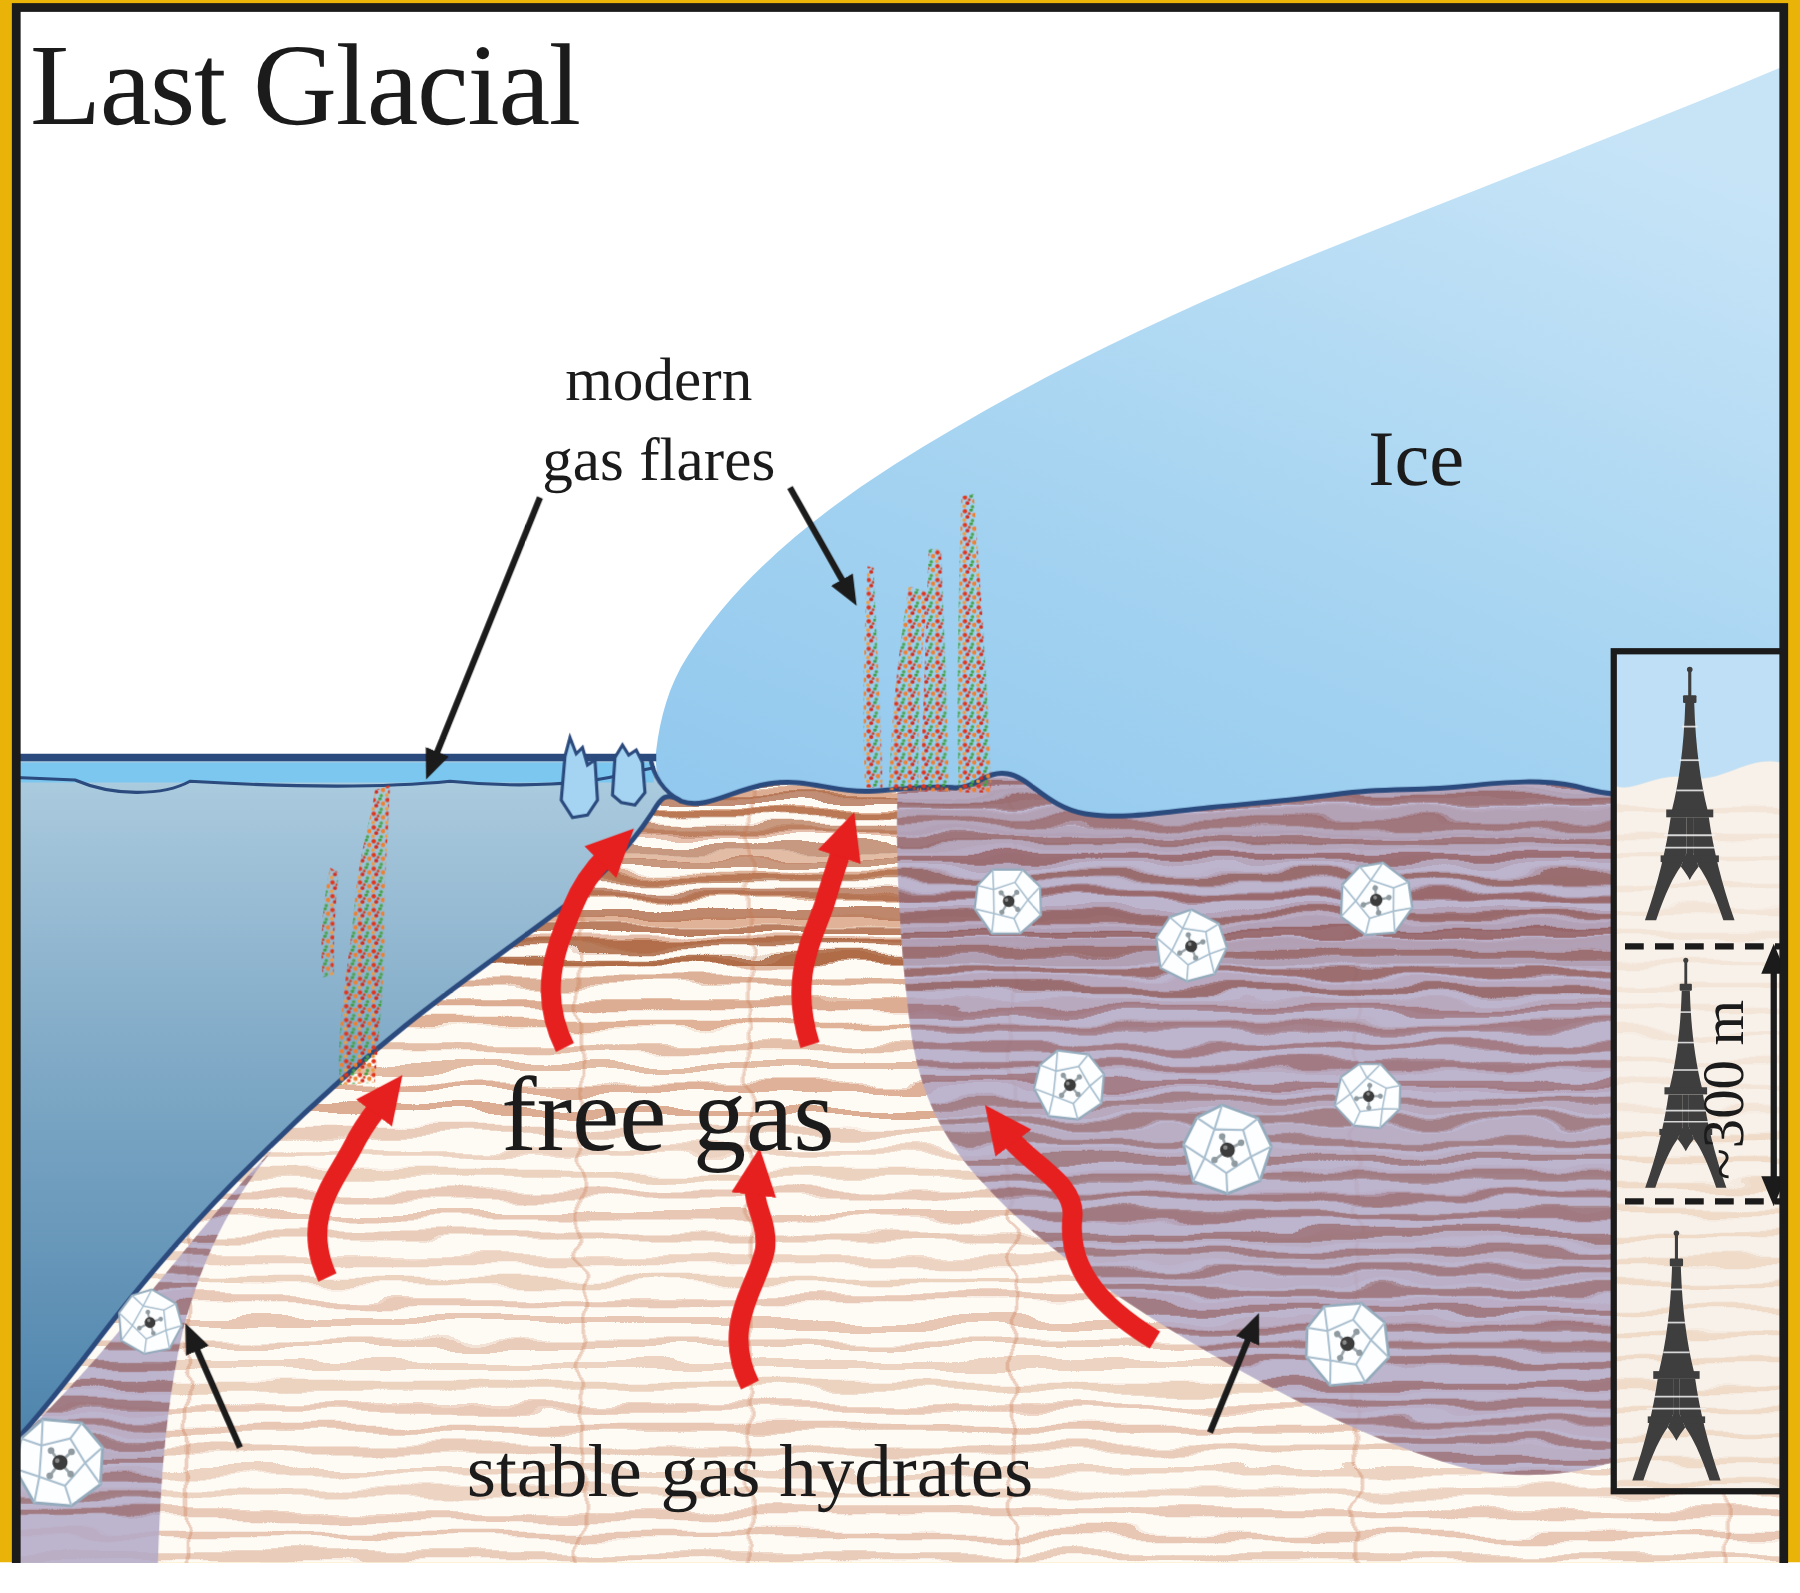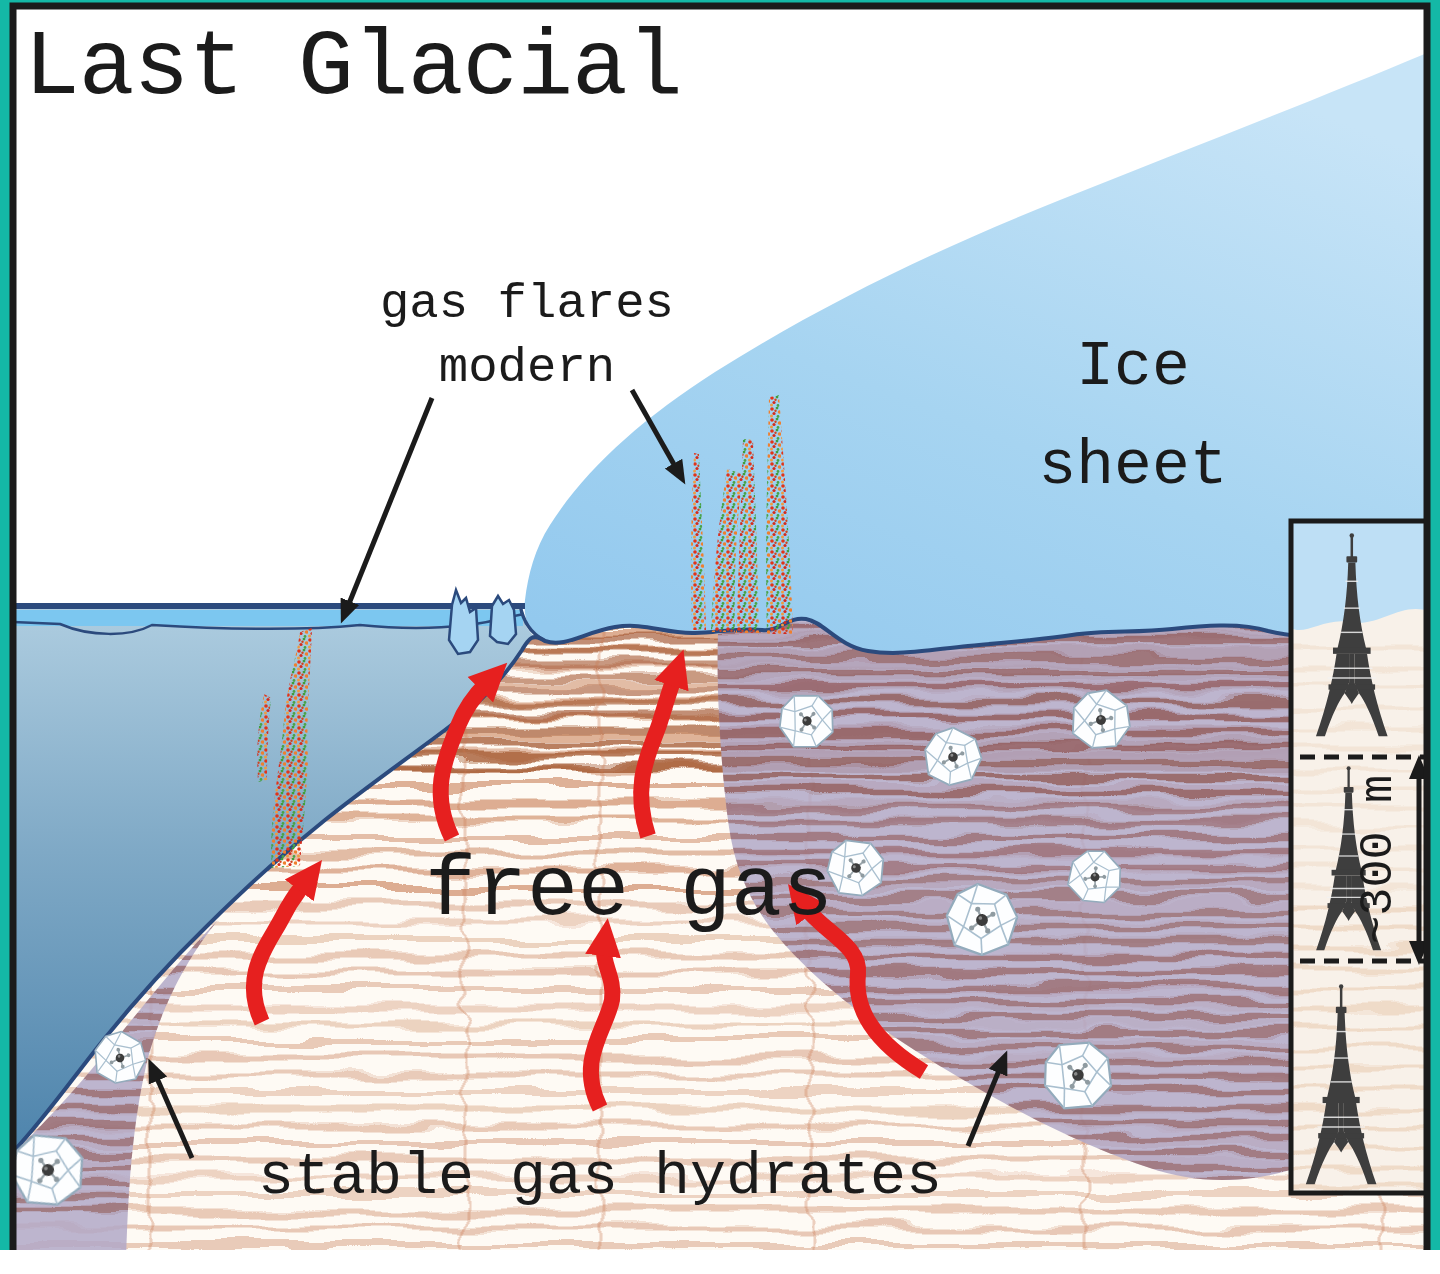--- a/index.html
+++ b/index.html
@@ -1,24 +1,24 @@
 <!DOCTYPE html>
 <html style="--ink: #1b1b1b; --ice: #a9d6f2; --ocean-top: #aecde0; --ocean-deep: #4e84ac; --water-surface: #7cc7f0; --outline-navy: #2b4a7d; --sediment: #fefaf4; --seismic-stripe: #bf6a3c; --hydrate-zone: #b2a8c7; --hydrate-zone-stripe: #8a4a42; --gas-arrow-red: #e6201f;"><head>
 <meta charset="utf-8">
 <style>
   html,body{margin:0;padding:0;background:#ffffff;}
-  .stage{position:relative;width:1440px;height:1250px;background:#14b8a6;overflow:hidden;
-         font-family:Liberation Mono, monospace;color:var(--ink,#1b1b1b);}
+  .stage{position:relative;width:1440px;height:1250px;background:#eab308;overflow:hidden;
+         font-family:Liberation Serif, serif;color:var(--ink,#1b1b1b);}
   .stage svg{position:absolute;left:0;top:0;}
   .lbl{position:absolute;color:var(--ink,#1b1b1b);pointer-events:none;white-space:nowrap;}
   .lbl.center{text-align:center;}
   #title{left:24px;top:18px;width:600px;font-size:93px;line-height:101px;letter-spacing:-1px;}
   #flares-label{left:377px;top:272px;width:300px;font-size:49px;line-height:64px;}
   #ice-label{left:973px;top:318px;width:320px;font-size:63px;line-height:99px;}
-  #freegas-label{left:425px;top:843px;font-size:85px;}
+  #freegas-label{left:401px;top:843px;font-size:85px;}
   #stable-label{left:195px;top:1143px;width:810px;font-size:60px;}
   #scale-label{left:1352px;top:944px;font-size:47px;transform:rotate(-90deg);transform-origin:0 0;width:220px;}
 </style>
 </head>
 <body>
 
 <div class="stage">
 
 <svg id="scene" width="1440" height="1274" viewBox="0 0 1440 1274">
   <defs>
@@ -376,27 +376,26 @@
   </g>
 
   <rect x="13" y="6" width="1414" height="1256" fill="none" stroke="#1b1b1b" stroke-width="7"></rect>
 </svg>
 
 <div id="title" class="lbl">
   <div>Last Glacial</div>
 </div>
 
 <div id="flares-label" class="lbl center">
+  <div>modern</div>
   <div>gas flares</div>
-  <div>modern</div>
 </div>
 
 <div id="ice-label" class="lbl center">
   <div>Ice</div>
-  <div>sheet</div>
 </div>
 
 <div id="freegas-label" class="lbl">free gas</div>
 
 <div id="stable-label" class="lbl center">stable gas hydrates</div>
 
 <div id="scale-label" class="lbl">~300 m</div>
 
 </div>
 

